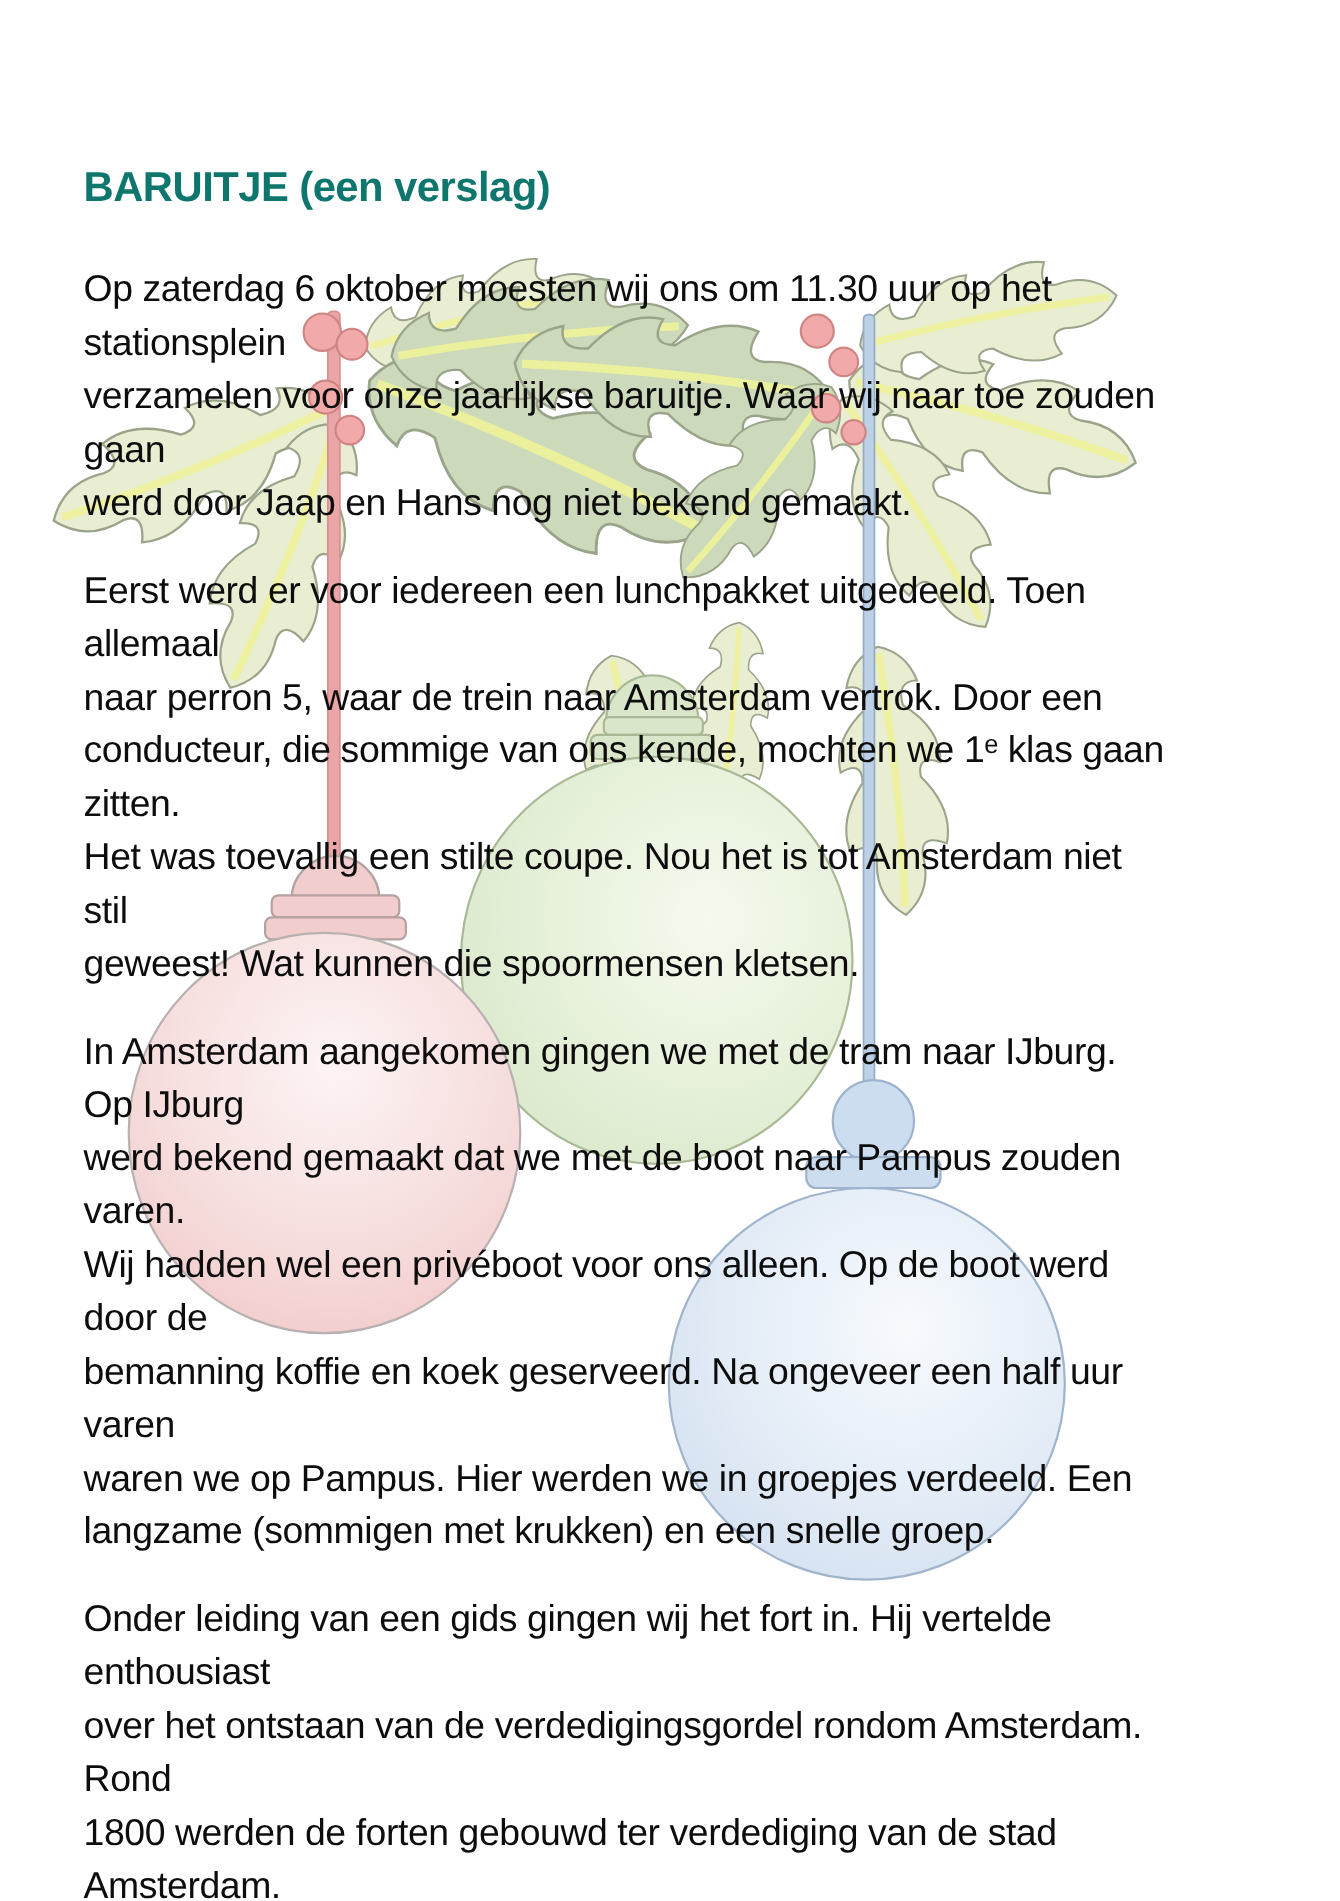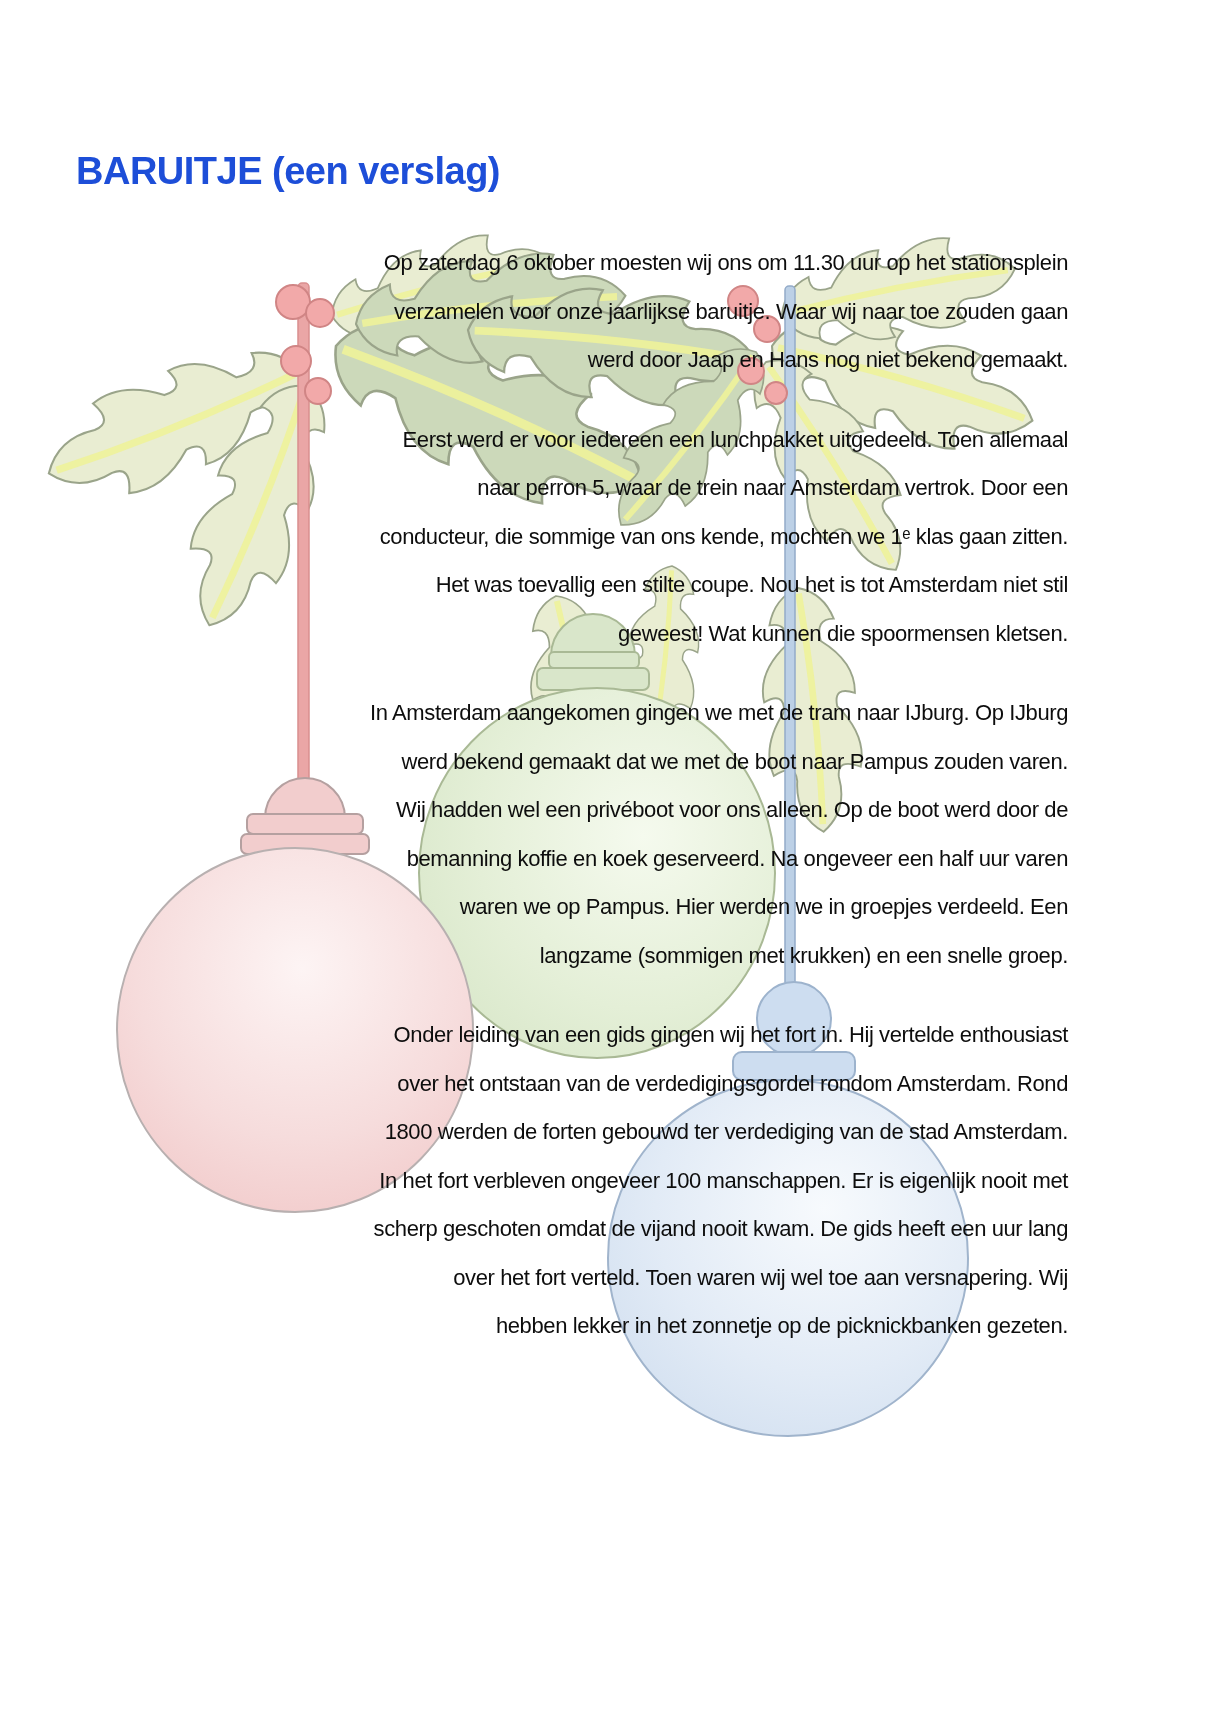--- a/index.html
+++ b/index.html
@@ -11,27 +11,26 @@
     font-family: "Liberation Sans", "DejaVu Sans", sans-serif;
   }
   .page { position: absolute; inset: 0; }
   .watermark { position: absolute; left: 0; top: 0; }
   .content {
     position: absolute; left: 76px; top: 150px; width: 992px;
     color: #0d0d0d;
   }
   .doc-title {
     font-size: 38px; font-weight: 700; letter-spacing: -0.5px;
-    margin: 0 0 46px 0; color: #1d4ed8;
+    margin: 0 0 46px 0; color: #0f766e;
   }
   .doc-para {
-    font-size: 22px; line-height: 48.5px; letter-spacing: -0.4px;
+    font-size: 34px; line-height: 48.5px; letter-spacing: -0.4px;
     margin: 0 0 31px 0;
     white-space: pre-line;
-    text-align: right;
   }
 </style>
 </head>
 <body>
 
 <div class="page">
 
   <svg class="watermark" width="1218" height="1728" viewBox="0 0 1218 1728">
     <defs>
       <g id="leaf">

